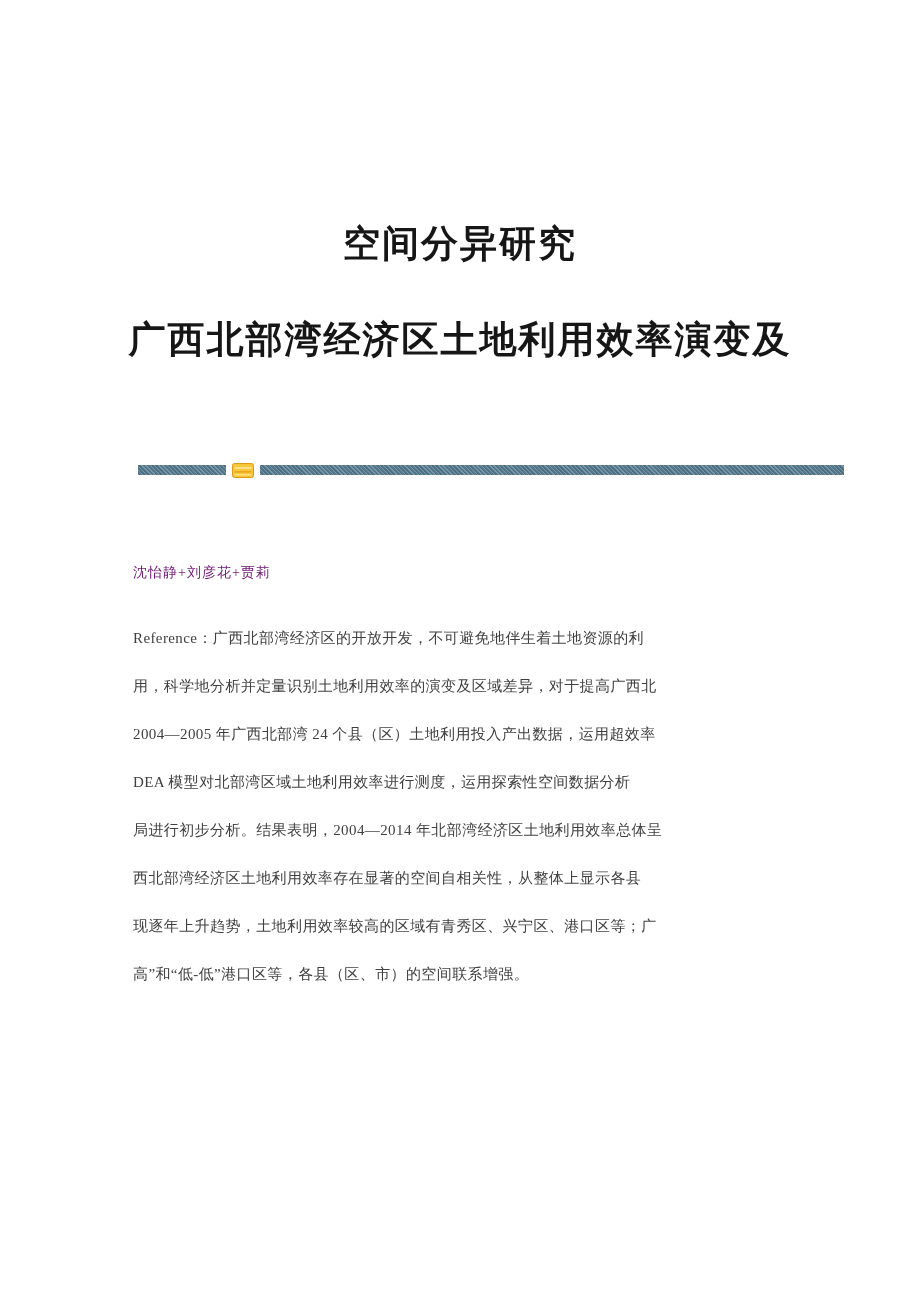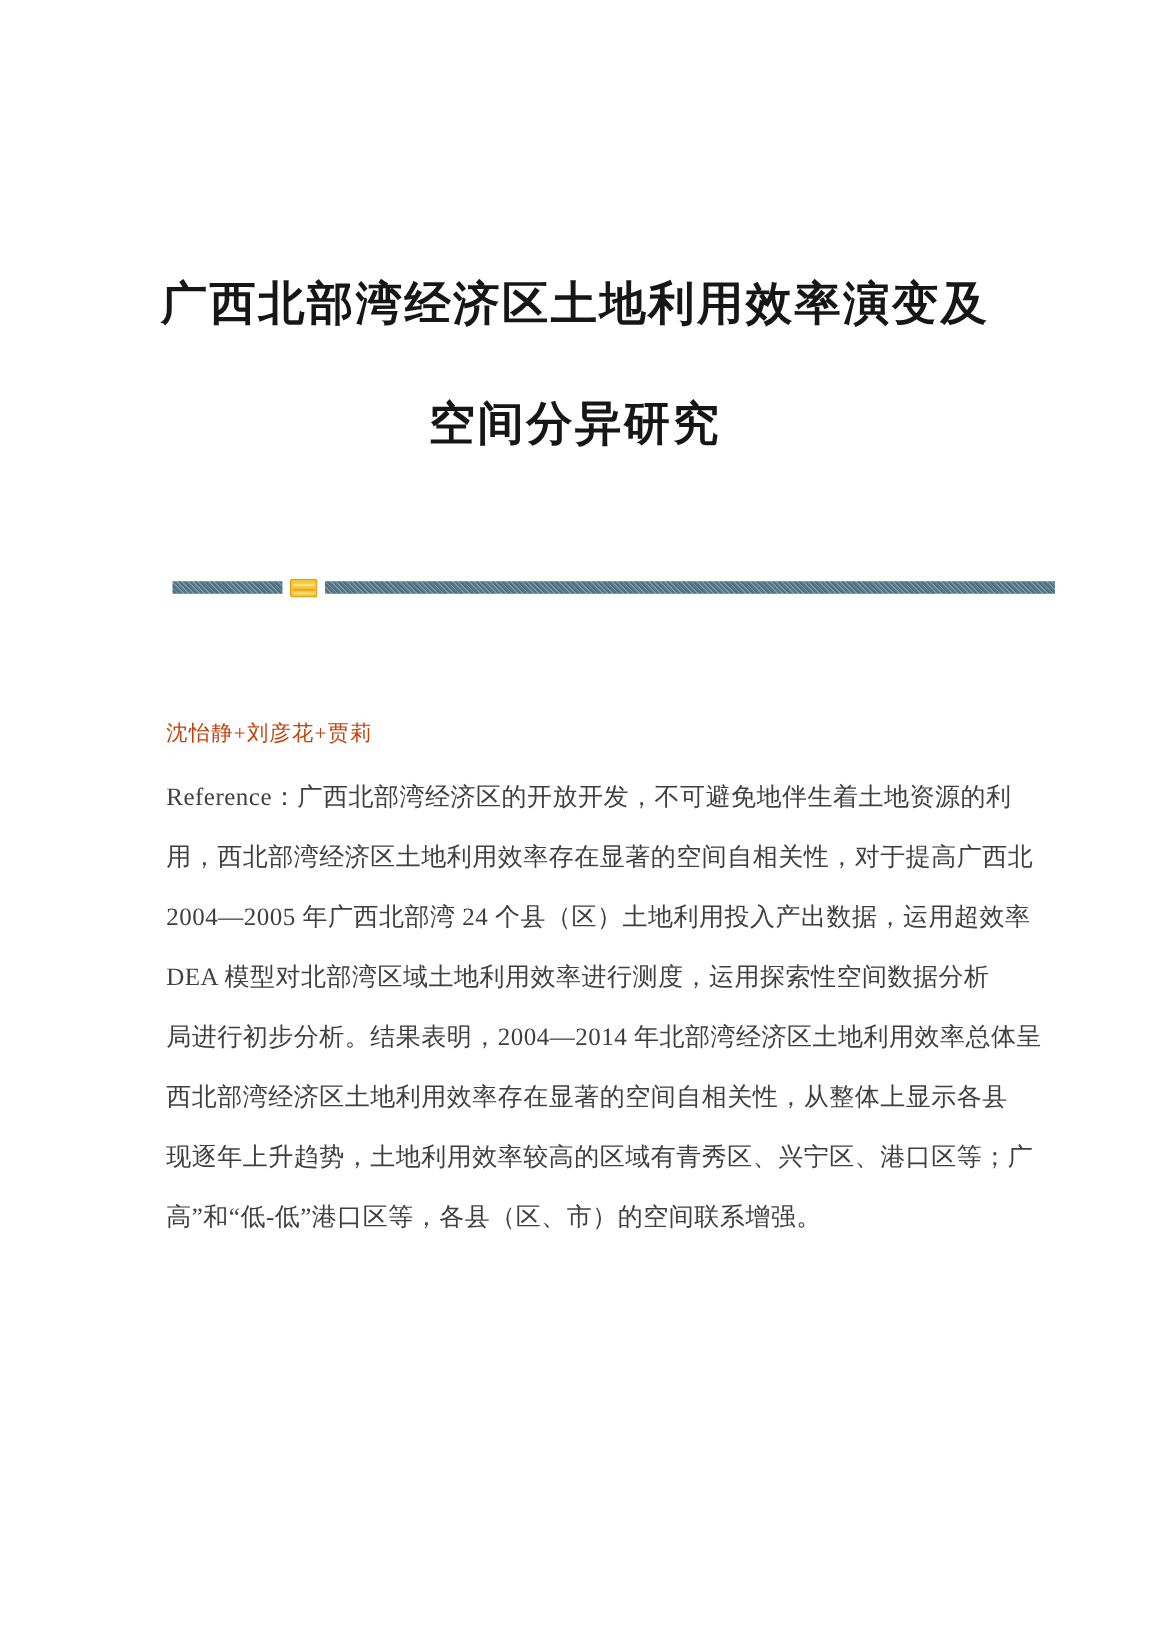--- a/index.html
+++ b/index.html
@@ -51,69 +51,69 @@
     width: 34px;
     height: 20px;
     background: #ffffff;
     display: flex;
     align-items: center;
     justify-content: center;
   }
   .authors {
     position: absolute;
     left: 133px;
-    top: 572px;
+    top: 558px;
     height: 30px;
     line-height: 30px;
-    font-size: 17px;
-    color: #c2410c;
+    font-size: 14px;
+    color: #701a75;
     letter-spacing: 1px;
     white-space: nowrap;
   }
   .abstract {
     position: absolute;
     left: 133px;
     top: 614px;
     width: 680px;
-    font-size: 20px;
+    font-size: 15px;
     color: #3f3f3f;
   }
   .abstract .line {
     height: 48px;
     line-height: 48px;
     letter-spacing: 0.4px;
     white-space: nowrap;
   }
 </style>
 </head>
 <body>
 
 <div class="page">
 
   <h1 class="doc-title">
+    <div class="title-line">空间分异研究</div>
     <div class="title-line">广西北部湾经济区土地利用效率演变及</div>
-    <div class="title-line">空间分异研究</div>
   </h1>
 
   <div class="divider" style="background-color: rgb(85, 122, 142);">
     <span class="divider-icon-wrap">
       <svg width="22" height="15" viewBox="0 0 22 15" aria-hidden="true">
         <rect x="0.5" y="0.5" width="21" height="14" rx="2" fill="#f9c63a" stroke="#dd9a18" stroke-width="1"></rect>
         <rect x="2.5" y="4" width="17" height="2" fill="#ffe38a"></rect>
         <rect x="2.5" y="8" width="17" height="1.6" fill="#e8a71f"></rect>
         <rect x="2.5" y="11" width="17" height="1.4" fill="#ffe38a"></rect>
       </svg>
     </span>
   </div>
 
   <div class="authors">沈怡静+刘彦花+贾莉</div>
 
   <div class="abstract">
       <div class="line">Reference：广西北部湾经济区的开放开发，不可避免地伴生着土地资源的利</div>
-      <div class="line">用，西北部湾经济区土地利用效率存在显著的空间自相关性，对于提高广西北</div>
+      <div class="line">用，科学地分析并定量识别土地利用效率的演变及区域差异，对于提高广西北</div>
       <div class="line">2004—2005 年广西北部湾 24 个县（区）土地利用投入产出数据，运用超效率</div>
       <div class="line">DEA 模型对北部湾区域土地利用效率进行测度，运用探索性空间数据分析</div>
       <div class="line">局进行初步分析。结果表明，2004—2014 年北部湾经济区土地利用效率总体呈</div>
       <div class="line">西北部湾经济区土地利用效率存在显著的空间自相关性，从整体上显示各县</div>
       <div class="line">现逐年上升趋势，土地利用效率较高的区域有青秀区、兴宁区、港口区等；广</div>
       <div class="line">高”和“低-低”港口区等，各县（区、市）的空间联系增强。</div>
     </div>
 
 </div>
 

